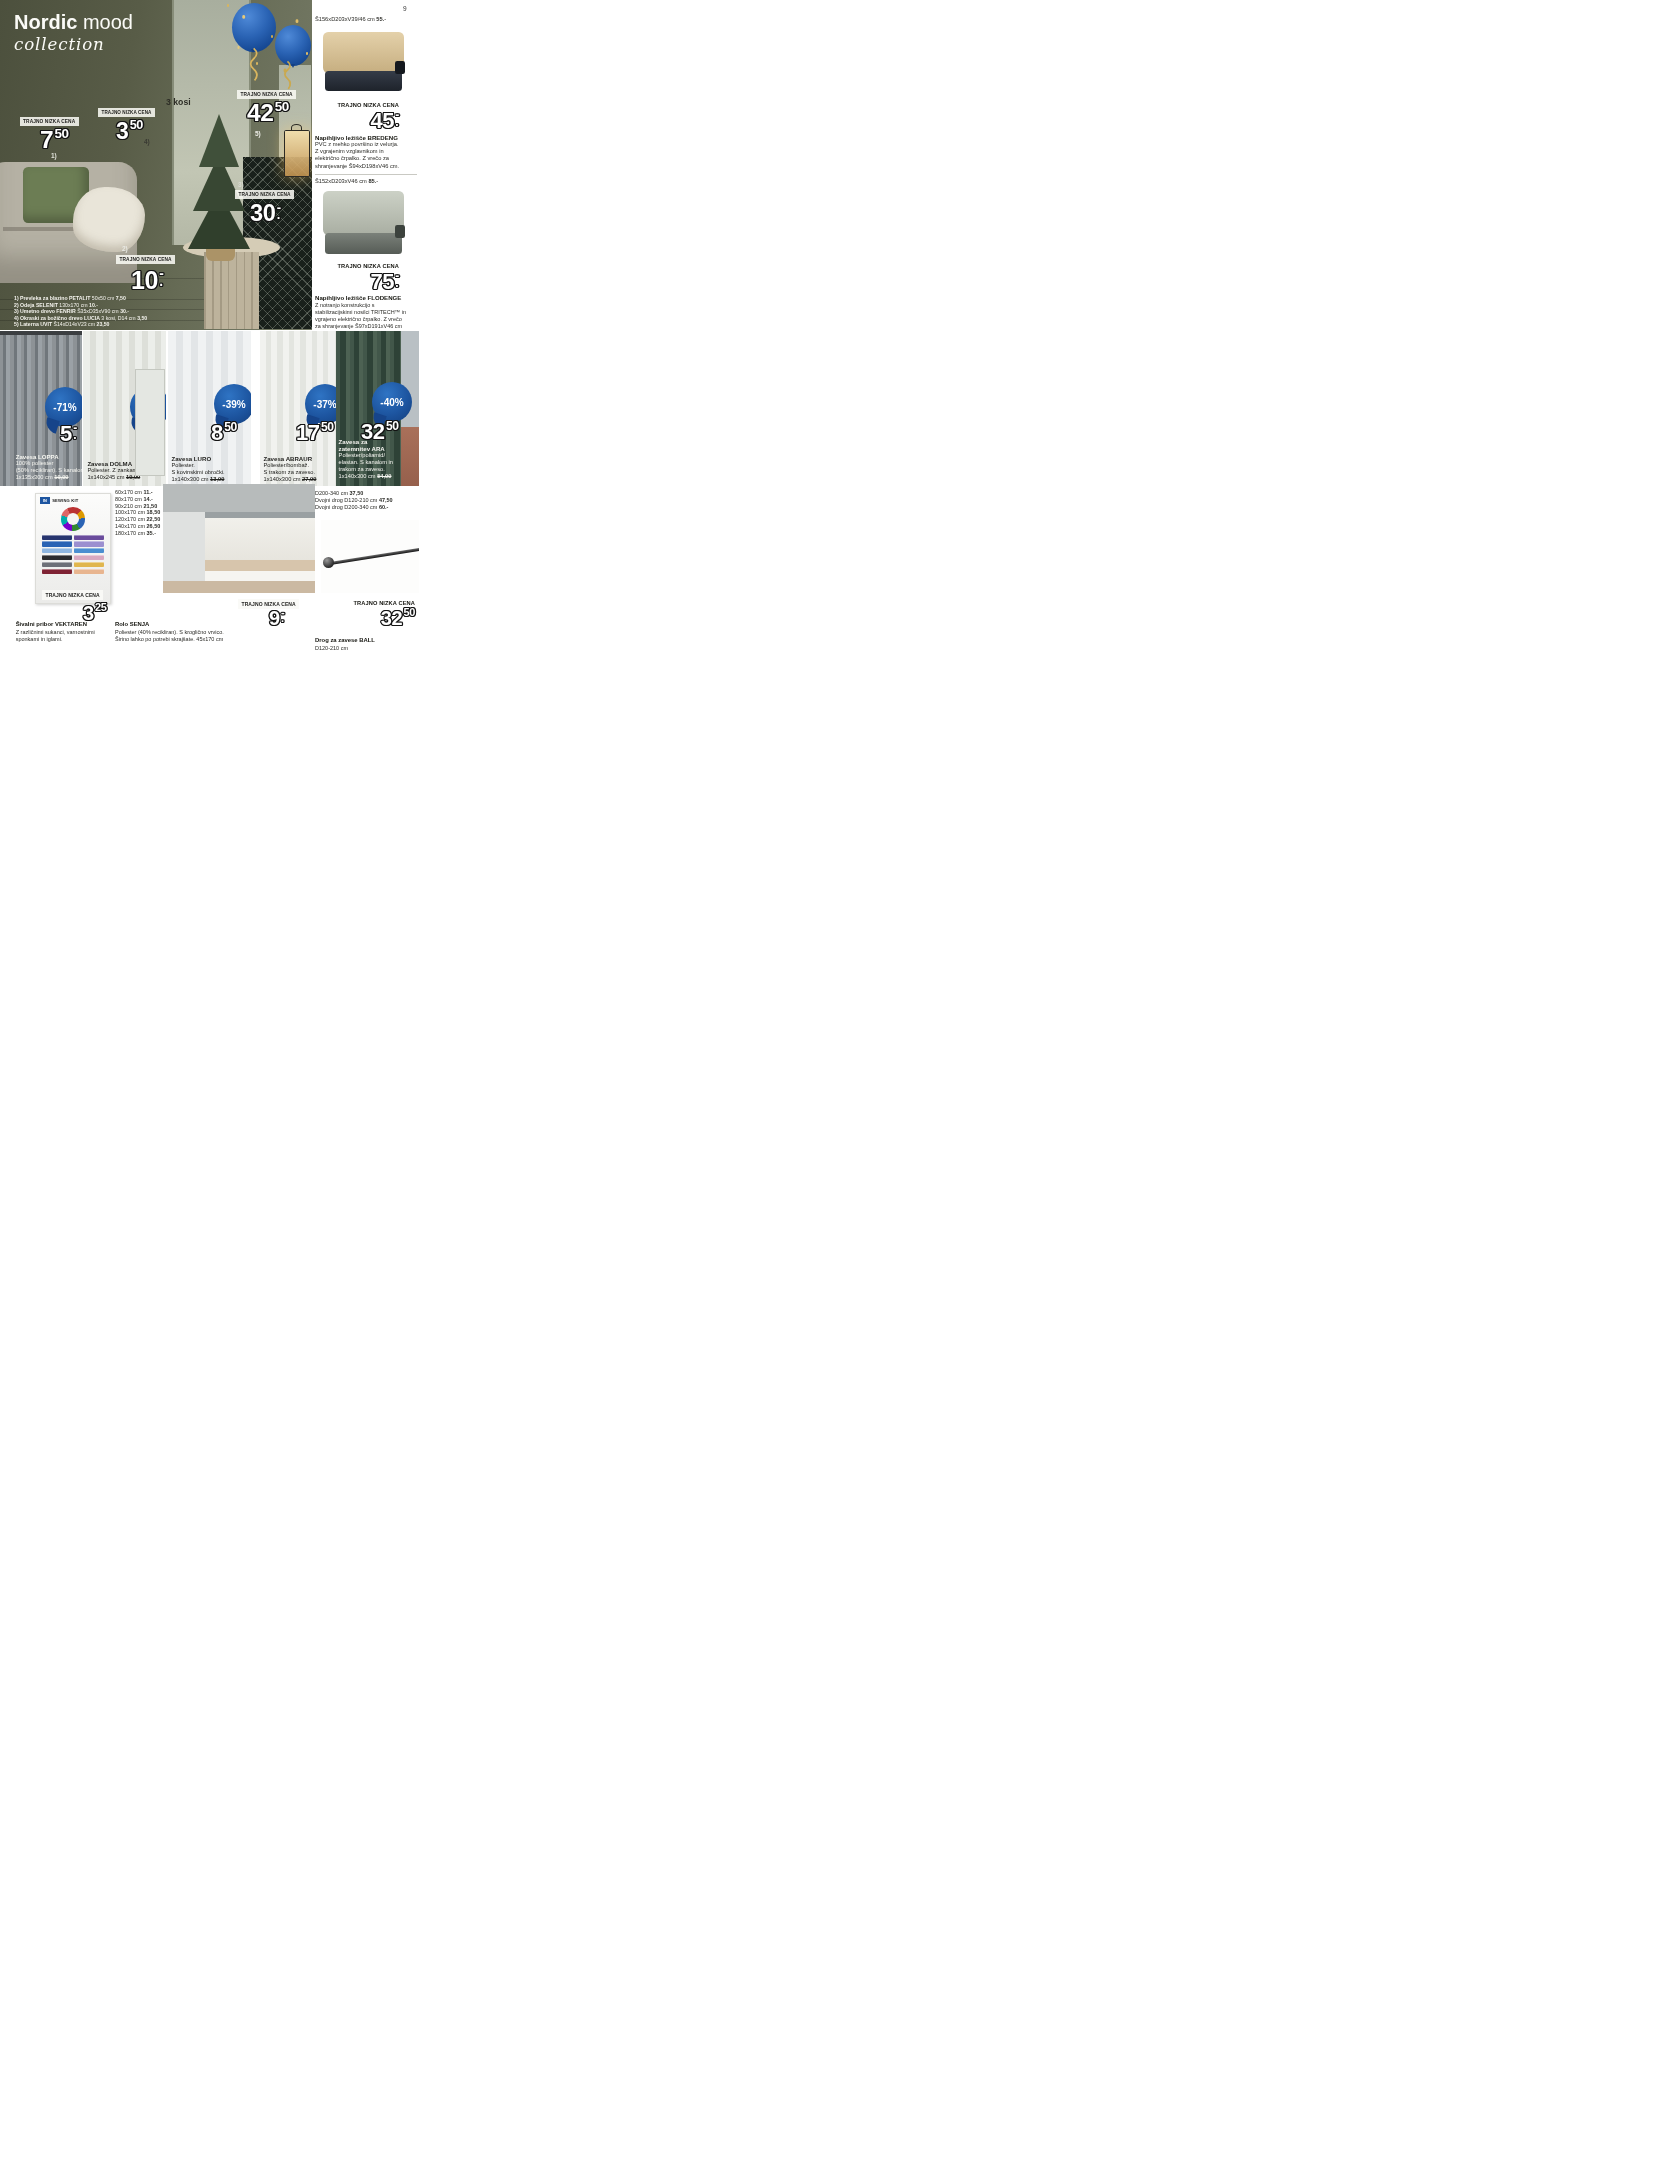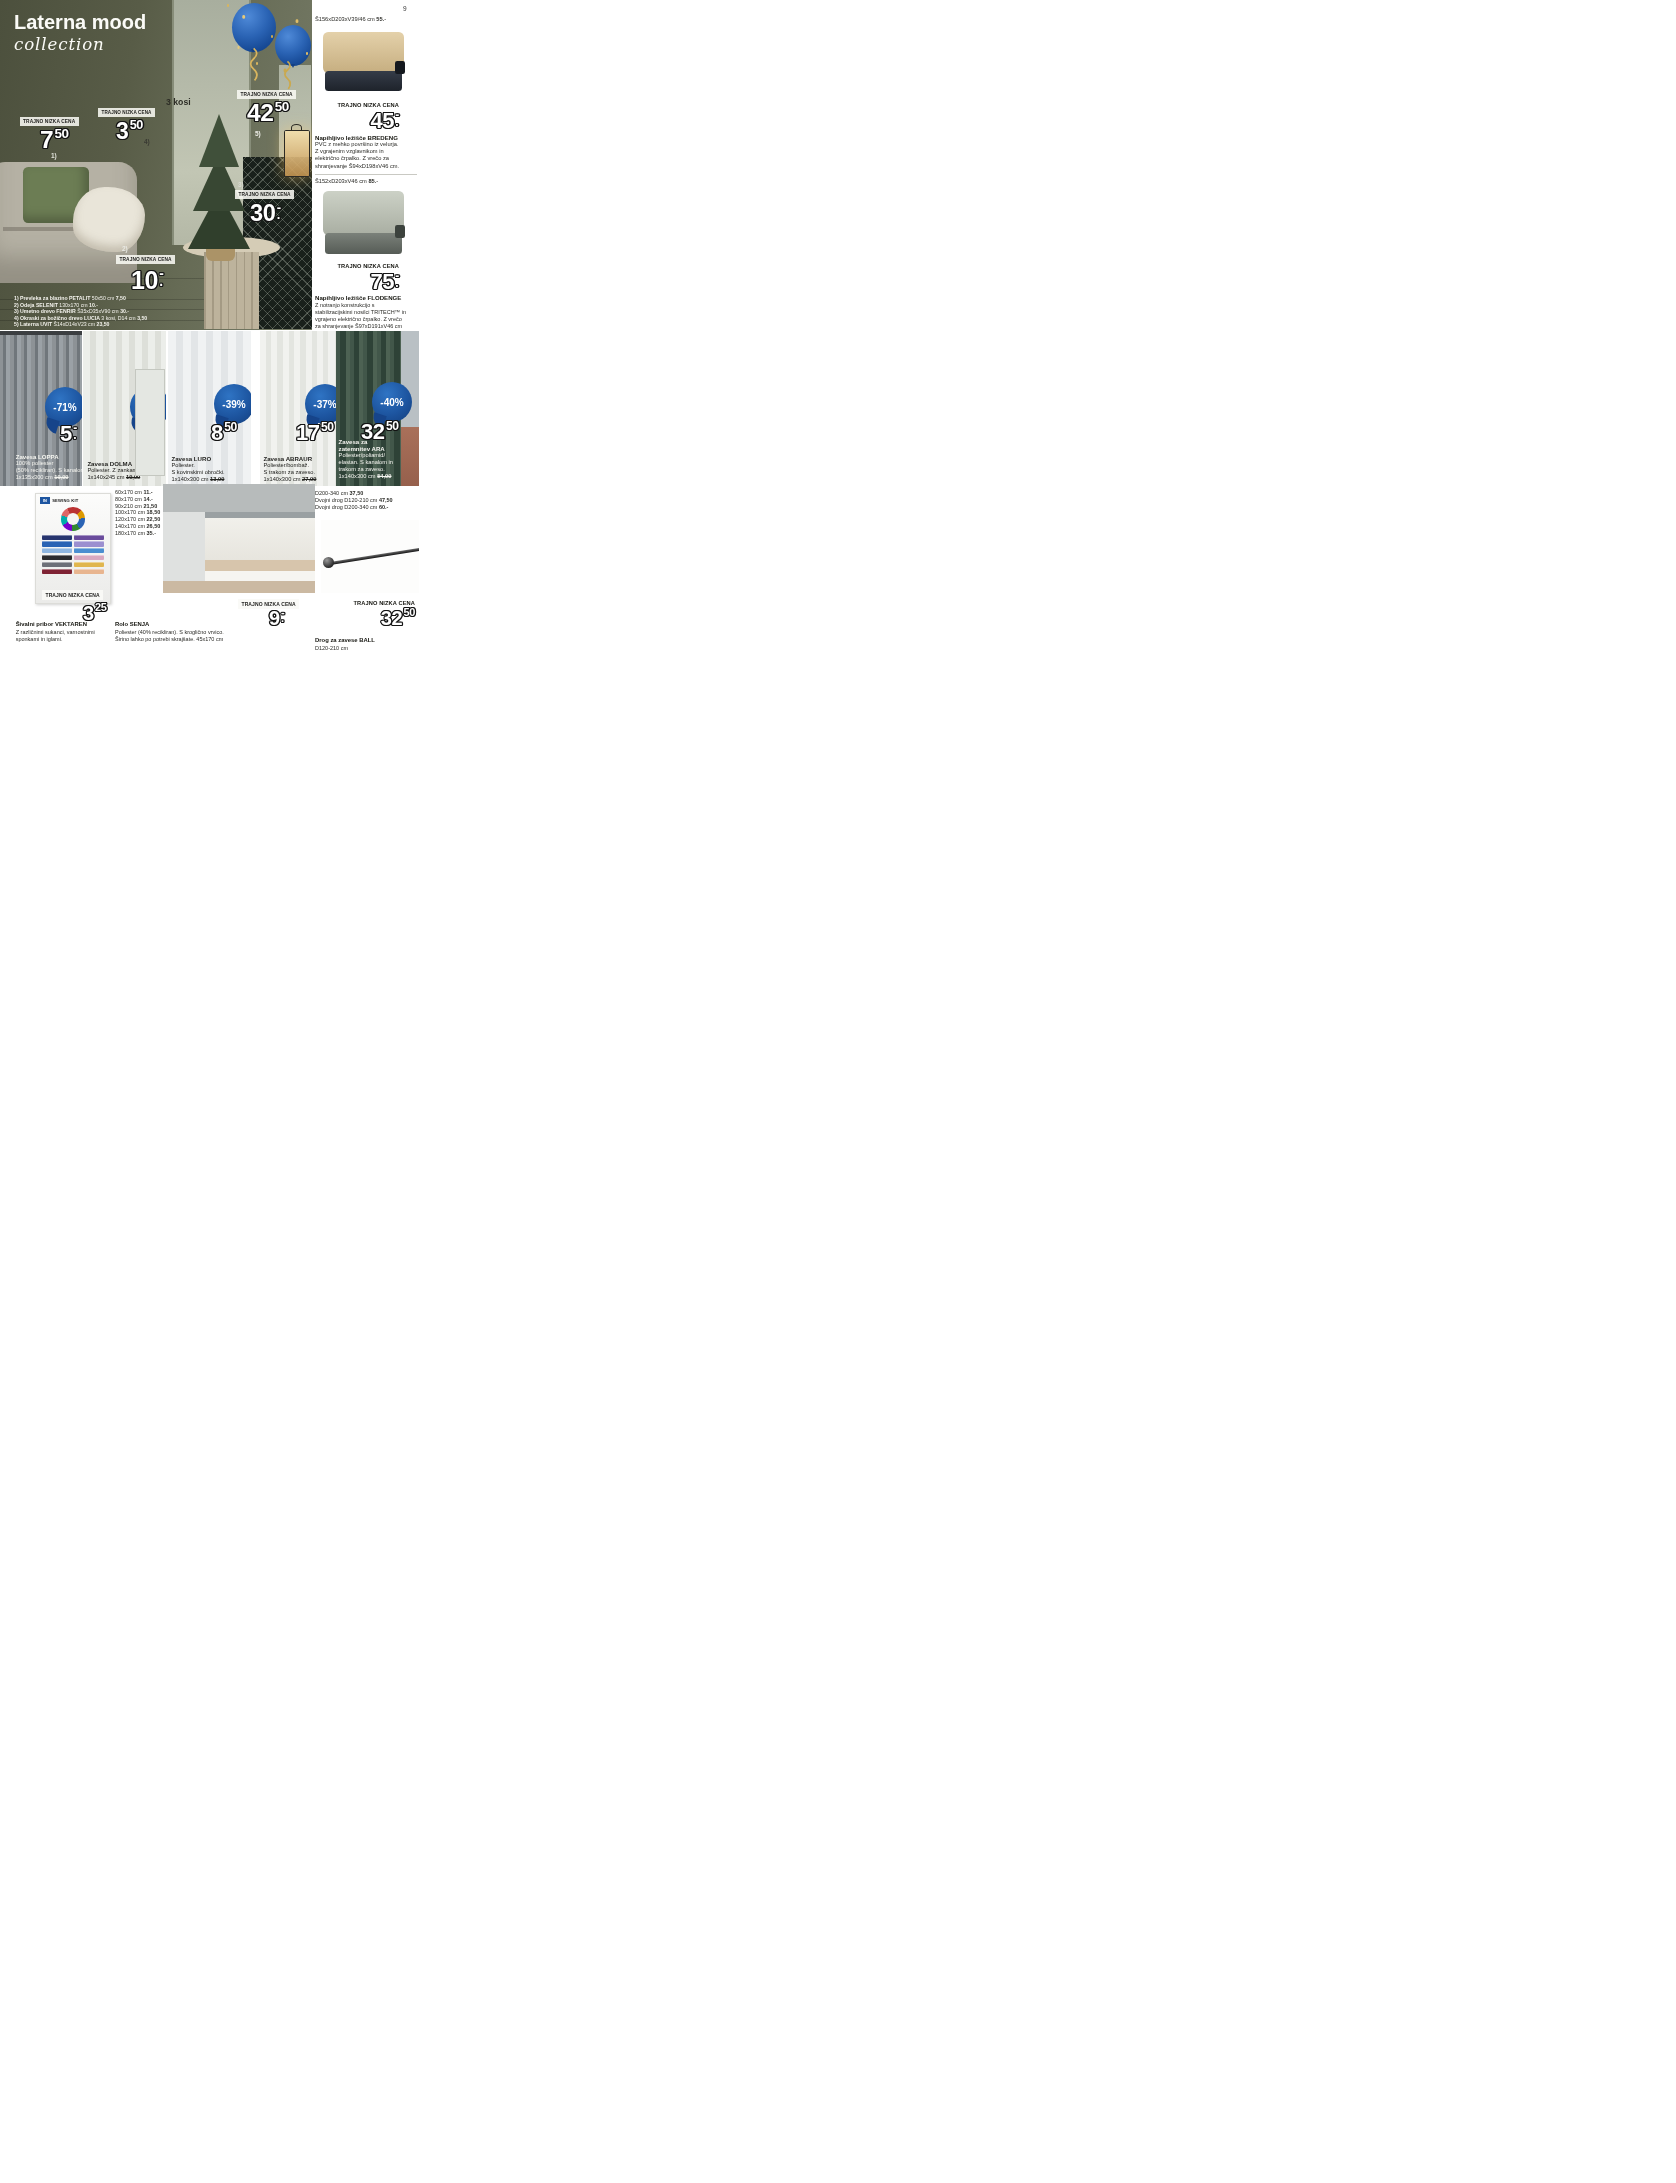--- a/index.html
+++ b/index.html
@@ -135,21 +135,21 @@
   .rodball{position:absolute;left:1.7px;top:37px;width:11px;height:11px;border-radius:50%;
            background:radial-gradient(circle at 35% 30%,#9a9a9a,#2a2a2a 70%);}
   .bname{position:absolute;font-weight:700;font-size:5.9px;color:#15150f;white-space:nowrap;}
   .bdesc{position:absolute;font-size:5.5px;line-height:7px;color:#2c2c28;white-space:nowrap;}
   .pagenum{position:absolute;left:403px;top:5.2px;font-size:6.5px;color:#333;}
 
   
   .brand{position:absolute;left:14px;top:12.2px;color:#fbfbf7;line-height:1;}
   .brand .l1{font-size:20px;}
   .brand .l1 b{font-weight:700;}
-  .brand .l1 span.md{font-weight:700;}
+  .brand .l1 span.md{font-weight:400;}
   .brand .l2{font-family:"DejaVu Serif",serif;font-style:italic;font-size:16.6px;margin-top:4.4px;letter-spacing:0.9px;}
 </style>
 </head>
 <body>
 
 <div class="page">
 
   <div class="hero">
     <div class="win"></div>
     <div class="glass"></div>
@@ -167,21 +167,21 @@
     <div class="lantern"></div>
     <div class="balloon b-one"></div>
     <div class="balloon b-two"></div>
     <div class="confetti"></div>
     <svg class="ribbons" width="70" height="52" viewBox="0 0 160 120">
       <path d="M40 10 q14 12 0 24 q-14 12 0 24 q14 12 2 26" fill="none" stroke="#d9b55e" stroke-width="4"></path>
       <path d="M118 40 q12 10 0 20 q-12 10 0 20 q12 10 2 24" fill="none" stroke="#caa94f" stroke-width="4"></path>
     </svg>
 
     <div class="brand">
-      <div class="l1"><b>Laterna</b> <span class="md">mood</span></div>
+      <div class="l1"><b>Nordic</b> <span class="md">mood</span></div>
       <div class="l2">collection</div>
     </div>
 
     <div class="tnc-band" style="left:19.6px;top:117px;">TRAJNO NIZKA CENA</div>
     <div class="pw" style="left:40px;top:128px;">
       <span class="price pxl"><span>7</span><span class="frac">
             <span class="fd">50</span>
             <span class="fo"></span>
           </span></span>
     </div>

